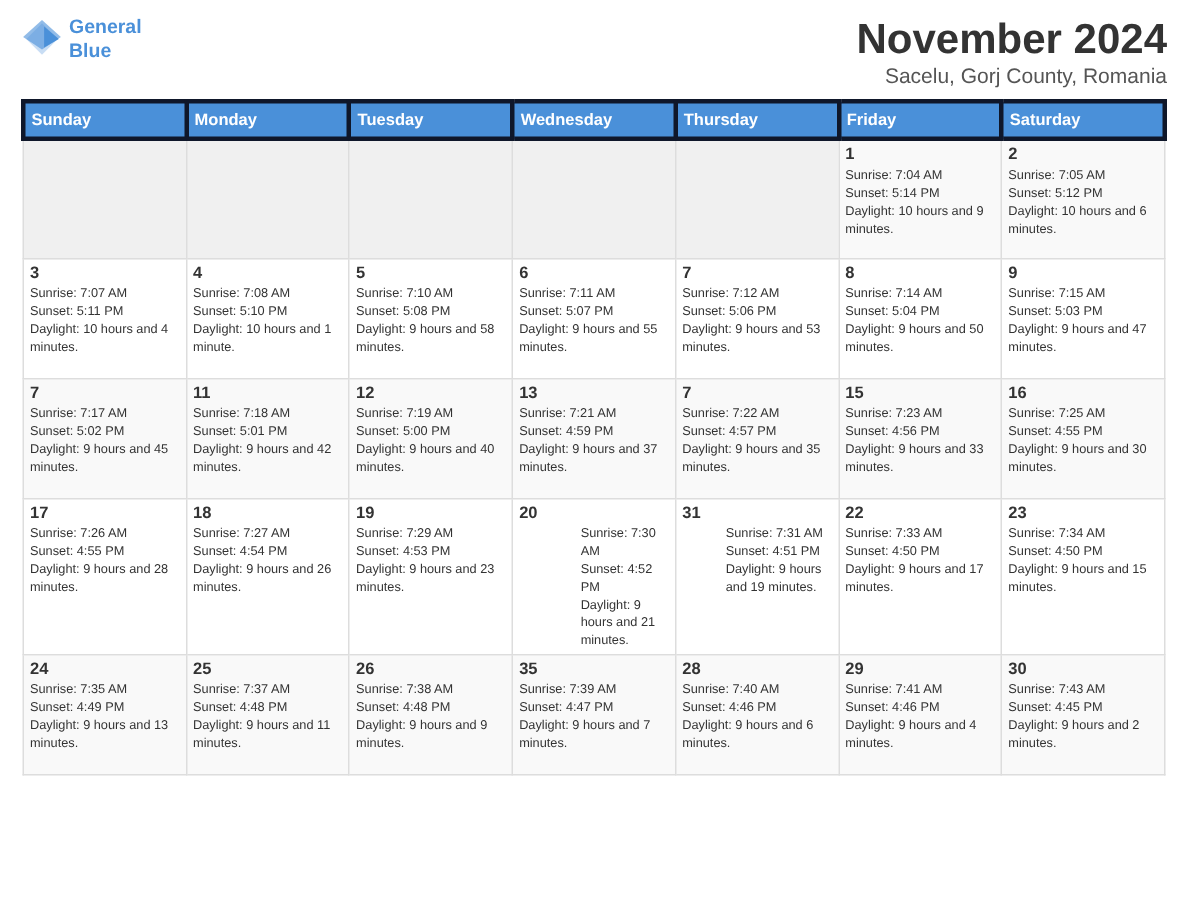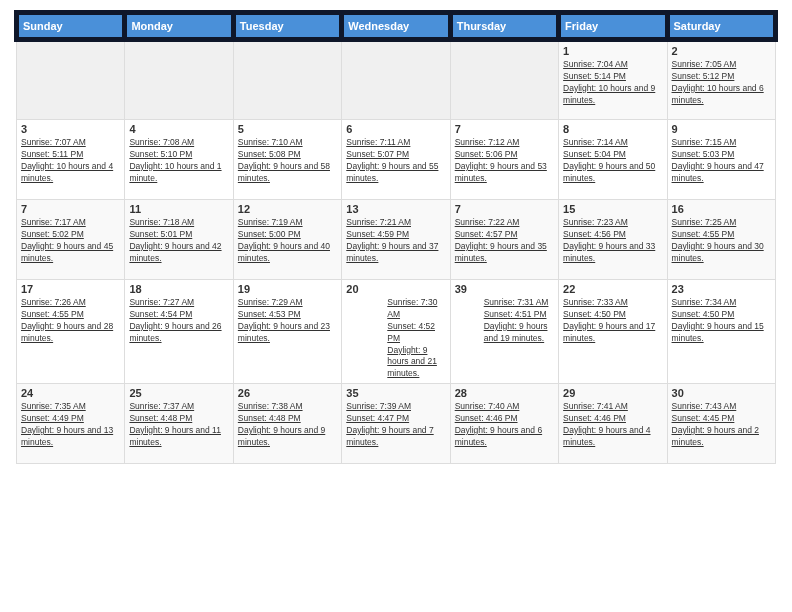--- a/index.html
+++ b/index.html
@@ -57,21 +57,21 @@
       border-collapse: collapse;
       table-layout: fixed;
     }
     thead tr th {
       background-color: #4a90d9;
       color: #fff;
       font-size: 11px;
       font-weight: bold;
       padding: 5px 4px;
       text-align: left;
-      border: 5px solid #0f172a;
+      border: 3px solid #0f172a;
     }
     tbody tr td {
       vertical-align: top;
       font-size: 9px;
       color: #333;
       padding: 3px 4px;
       border: 1px solid #ddd;
       height: 80px;
       background: #fff;
     }
@@ -84,27 +84,43 @@
     .day-num {
       font-weight: bold;
       font-size: 11px;
       display: block;
       margin-bottom: 2px;
     }
     .day-info {
       font-size: 8.5px;
       line-height: 1.4;
       color: #333;
-      text-decoration: underline;
     }
   </style>
 </head>
 <body>
 
 <div class="page">
+  <div class="header-area">
+    <div class="logo">
+      <svg class="logo-icon" viewBox="0 0 40 40">
+        <polygon points="20,5 35,20 20,35 5,20" fill="#4a90d9" opacity="0.3"></polygon>
+        <polygon points="20,2 38,18 20,30 2,18" fill="#4a90d9" opacity="0.6"></polygon>
+        <polygon points="22,8 36,20 22,28" fill="#4a90d9"></polygon>
+      </svg>
+      <div class="logo-text">
+        <div><span>General</span></div>
+        <div><span style="color:#4a90d9;">Blue</span></div>
+      </div>
+    </div>
+    <div class="title-area">
+      <h1>November 2024</h1>
+      <h2>Sacelu, Gorj County, Romania</h2>
+    </div>
+  </div>
 
   <table>
     <thead>
       <tr>
       <th>Sunday</th>
           <th>Monday</th>
           <th>Tuesday</th>
           <th>Wednesday</th>
           <th>Thursday</th>
           <th>Friday</th>
@@ -238,21 +254,21 @@
 Sunset: 4:53 PM
 Daylight: 9 hours and 23 minutes.</div>
           </td>
           <td>
             <span class="day-num">20</span>
             <div class="day-info" style="white-space: pre-line; margin-left: 41px;">Sunrise: 7:30 AM
 Sunset: 4:52 PM
 Daylight: 9 hours and 21 minutes.</div>
           </td>
           <td>
-            <span class="day-num">39</span>
+            <span class="day-num">31</span>
             <div class="day-info" style="white-space: pre-line; margin-left: 29px;">Sunrise: 7:31 AM
 Sunset: 4:51 PM
 Daylight: 9 hours and 19 minutes.</div>
           </td>
           <td>
             <span class="day-num">22</span>
             <div class="day-info" style="white-space: pre-line;">Sunrise: 7:33 AM
 Sunset: 4:50 PM
 Daylight: 9 hours and 17 minutes.</div>
           </td>

